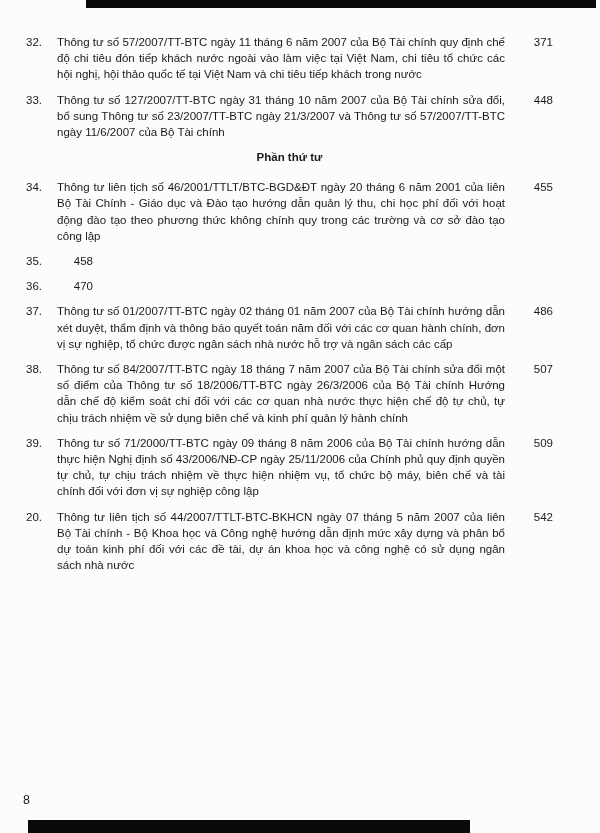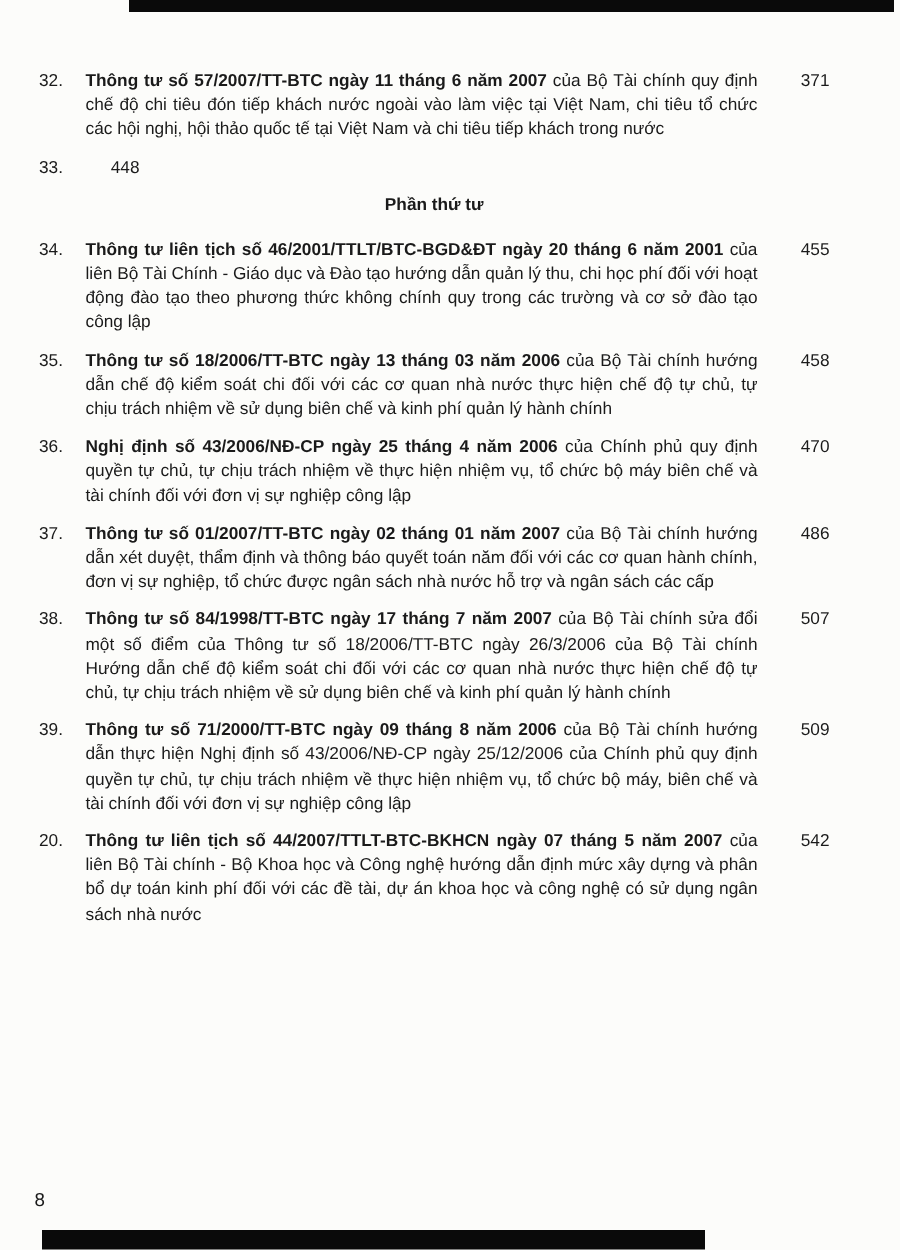--- a/index.html
+++ b/index.html
@@ -20,42 +20,42 @@
     background: #0a0a0a;
   }
   .scan-bar-bottom {
     position: absolute;
     bottom: 0; left: 28px;
     width: 442px; height: 13px;
     background: #0a0a0a;
   }
   .content {
     position: absolute;
-    top: 46px;
+    top: 34px;
     left: 26px;
     width: 527px;
   }
   .entry {
     display: flex;
     align-items: flex-start;
     margin-bottom: 9px;
     font-size: 11.5px;
     line-height: 16.2px;
   }
   .entry .num {
     width: 31px;
     flex-shrink: 0;
     font-weight: 400;
   }
   .entry .txt {
     flex: 1;
     padding-right: 12px;
     text-align: justify;
   }
-  .entry .txt b { font-weight: 700; }
+  .entry .txt b { font-weight: 400; }
   .entry .pg {
     width: 36px;
     flex-shrink: 0;
     text-align: right;
   }
   .section-header {
     text-align: center;
     margin: 5px 0 14px 0;
   }
   .section-header .part-label {
@@ -84,60 +84,59 @@
 <div class="content">
 
   <div class="entry">
     <span class="num">32.</span>
     <p class="txt"><b>Thông tư số 57/2007/TT-BTC ngày 11 tháng 6 năm 2007</b><span> của Bộ Tài chính quy định chế độ chi tiêu đón tiếp khách nước ngoài vào làm việc tại Việt Nam, chi tiêu tổ chức các hội nghị, hội thảo quốc tế tại Việt Nam và chi tiêu tiếp khách trong nước</span></p>
     <span class="pg">371</span>
   </div>
 
   <div class="entry">
     <span class="num">33.</span>
+    <p class="txt"><b>Thông tư số 127/2007/TT-BTC ngày 31 tháng 10 năm 2007</b><span> của Bộ Tài chính sửa đổi, bổ sung Thông tư số 23/2007/TT-BTC ngày 21/3/2007 và Thông tư số 57/2007/TT-BTC ngày 11/6/2007 của Bộ Tài chính</span></p>
     <span class="pg">448</span>
   </div>
 
   <div class="section-header">
     <div class="part-label">Phần thứ tư</div>
   </div>
 
   <div class="entry">
     <span class="num">34.</span>
     <p class="txt"><b>Thông tư liên tịch số 46/2001/TTLT/BTC-BGD&amp;ĐT ngày 20 tháng 6 năm 2001</b><span> của liên Bộ Tài Chính - Giáo dục và Đào tạo hướng dẫn quản lý thu, chi học phí đối với hoạt động đào tạo theo phương thức không chính quy trong các trường và cơ sở đào tạo công lập</span></p>
     <span class="pg">455</span>
   </div>
 
   <div class="entry">
     <span class="num">35.</span>
-    <p class="txt"><b>Thông tư số 18/2006/TT-BTC ngày 13 tháng 03 năm 2006</b><span> của Bộ Tài chính hướng dẫn chế độ kiểm soát chi đối với các cơ quan nhà nước thực hiện chế độ tự chủ, tự chịu trách nhiệm về sử dụng biên chế và kinh phí quản lý hành chính</span></p>
     <span class="pg">458</span>
   </div>
 
   <div class="entry">
     <span class="num">36.</span>
-    <p class="txt"><b>Nghị định số 43/2006/NĐ-CP ngày 25 tháng 4 năm 2006</b><span> của Chính phủ quy định quyền tự chủ, tự chịu trách nhiệm về thực hiện nhiệm vụ, tổ chức bộ máy biên chế và tài chính đối với đơn vị sự nghiệp công lập</span></p>
     <span class="pg">470</span>
   </div>
 
   <div class="entry">
     <span class="num">37.</span>
     <p class="txt"><b>Thông tư số 01/2007/TT-BTC ngày 02 tháng 01 năm 2007</b><span> của Bộ Tài chính hướng dẫn xét duyệt, thẩm định và thông báo quyết toán năm đối với các cơ quan hành chính, đơn vị sự nghiệp, tổ chức được ngân sách nhà nước hỗ trợ và ngân sách các cấp</span></p>
     <span class="pg">486</span>
   </div>
 
   <div class="entry">
     <span class="num">38.</span>
-    <p class="txt"><b>Thông tư số 84/1998/TT-BTC ngày 17 tháng 7 năm 2007</b><span> của Bộ Tài chính sửa đổi một số điểm của Thông tư số 18/2006/TT-BTC ngày 26/3/2006 của Bộ Tài chính Hướng dẫn chế độ kiểm soát chi đối với các cơ quan nhà nước thực hiện chế độ tự chủ, tự chịu trách nhiệm về sử dụng biên chế và kinh phí quản lý hành chính</span></p>
+    <p class="txt"><b>Thông tư số 84/2007/TT-BTC ngày 18 tháng 7 năm 2007</b><span> của Bộ Tài chính sửa đổi một số điểm của Thông tư số 18/2006/TT-BTC ngày 26/3/2006 của Bộ Tài chính Hướng dẫn chế độ kiểm soát chi đối với các cơ quan nhà nước thực hiện chế độ tự chủ, tự chịu trách nhiệm về sử dụng biên chế và kinh phí quản lý hành chính</span></p>
     <span class="pg">507</span>
   </div>
 
   <div class="entry">
     <span class="num">39.</span>
-    <p class="txt"><b>Thông tư số 71/2000/TT-BTC ngày 09 tháng 8 năm 2006</b><span> của Bộ Tài chính hướng dẫn thực hiện Nghị định số 43/2006/NĐ-CP ngày 25/12/2006 của Chính phủ quy định quyền tự chủ, tự chịu trách nhiệm về thực hiện nhiệm vụ, tổ chức bộ máy, biên chế và tài chính đối với đơn vị sự nghiệp công lập</span></p>
+    <p class="txt"><b>Thông tư số 71/2000/TT-BTC ngày 09 tháng 8 năm 2006</b><span> của Bộ Tài chính hướng dẫn thực hiện Nghị định số 43/2006/NĐ-CP ngày 25/11/2006 của Chính phủ quy định quyền tự chủ, tự chịu trách nhiệm về thực hiện nhiệm vụ, tổ chức bộ máy, biên chế và tài chính đối với đơn vị sự nghiệp công lập</span></p>
     <span class="pg">509</span>
   </div>
 
   <div class="entry">
     <span class="num">20.</span>
     <p class="txt"><b>Thông tư liên tịch số 44/2007/TTLT-BTC-BKHCN ngày 07 tháng 5 năm 2007</b><span> của liên Bộ Tài chính - Bộ Khoa học và Công nghệ hướng dẫn định mức xây dựng và phân bổ dự toán kinh phí đối với các đề tài, dự án khoa học và công nghệ có sử dụng ngân sách nhà nước</span></p>
     <span class="pg">542</span>
   </div>
 
 </div>

